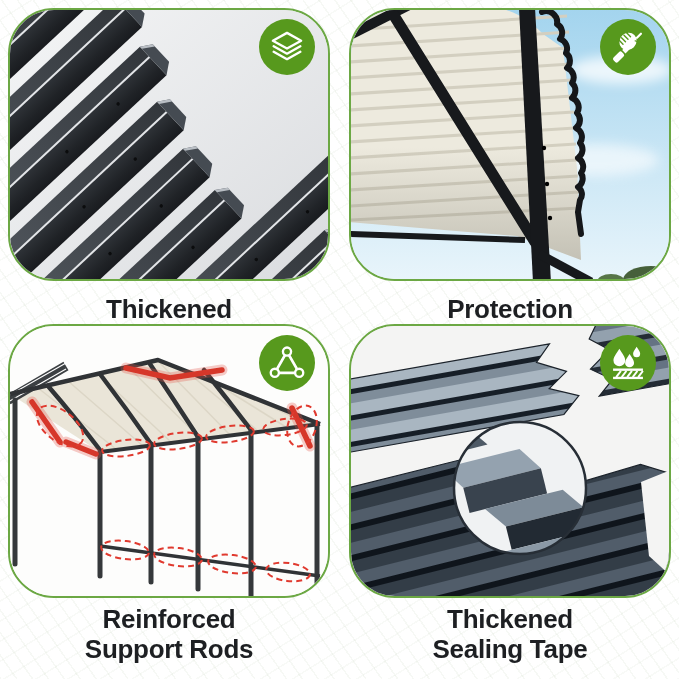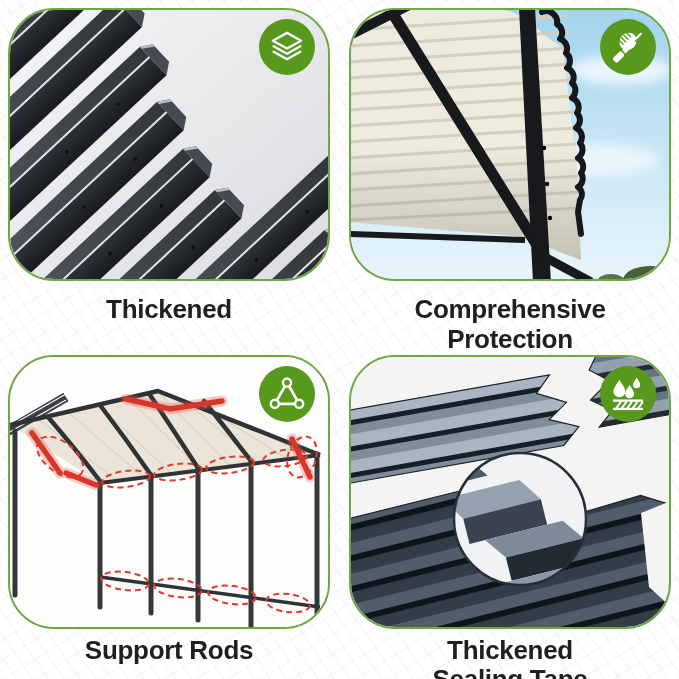--- a/index.html
+++ b/index.html
@@ -208,21 +208,20 @@
               <line x1="30.5" y1="13.8" x2="30.5" y2="21"></line>
               <line x1="35" y1="13.8" x2="35" y2="21"></line>
               <line x1="39.5" y1="14.5" x2="39.5" y2="21"></line>
               <path d="M40,29 q3,3.5 -2,6"></path>
             </g>
           </g>
         </svg>
       </div>
     </div>
     <figcaption class="caption">
-      <span>Comprehensive</span>
       <span>Protection</span>
     </figcaption>
   </figure>
 
 </div>
 
 <div class="row row2">
 
   <figure class="cell">
     <div class="card" style="background:#fdfdfc;">
@@ -289,20 +288,21 @@
       <div class="badge">
         <svg viewBox="0 0 56 56">
           <path d="M28,13.5 L43.5,40.5 L12.5,40.5 Z" fill="none" stroke="#ffffff" stroke-width="3.5" stroke-linejoin="round"></path>
           <circle cx="28" cy="13.5" r="5.2" fill="#57991d" stroke="#ffffff" stroke-width="3"></circle>
           <circle cx="43.5" cy="40.5" r="5.2" fill="#57991d" stroke="#ffffff" stroke-width="3"></circle>
           <circle cx="12.5" cy="40.5" r="5.2" fill="#57991d" stroke="#ffffff" stroke-width="3"></circle>
         </svg>
       </div>
     </div>
     <figcaption class="caption">
+      <span>Reinforced</span>
       <span>Support Rods</span>
     </figcaption>
   </figure>
 
   <figure class="cell">
     <div class="card" style="background:#f4f4f3;">
       <svg class="scene" viewBox="0 0 322 274">
         <defs>
           <pattern id="pLight" width="8" height="26" patternUnits="userSpaceOnUse">
             <rect width="8" height="12" fill="#a9b6c1"></rect>

